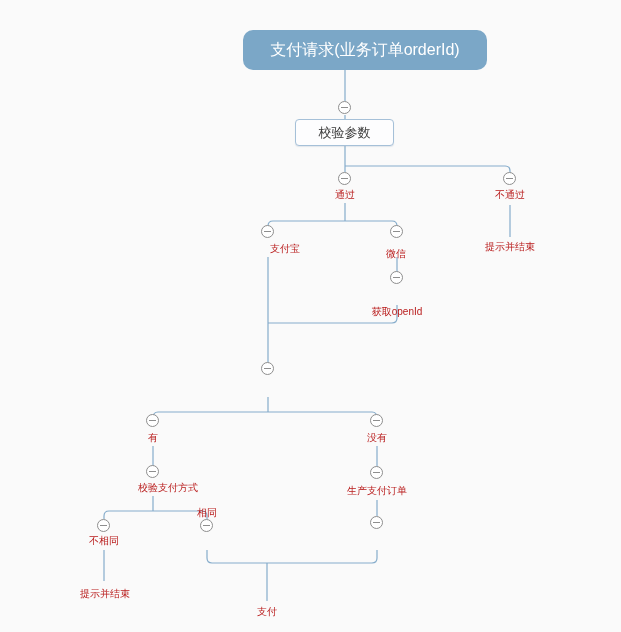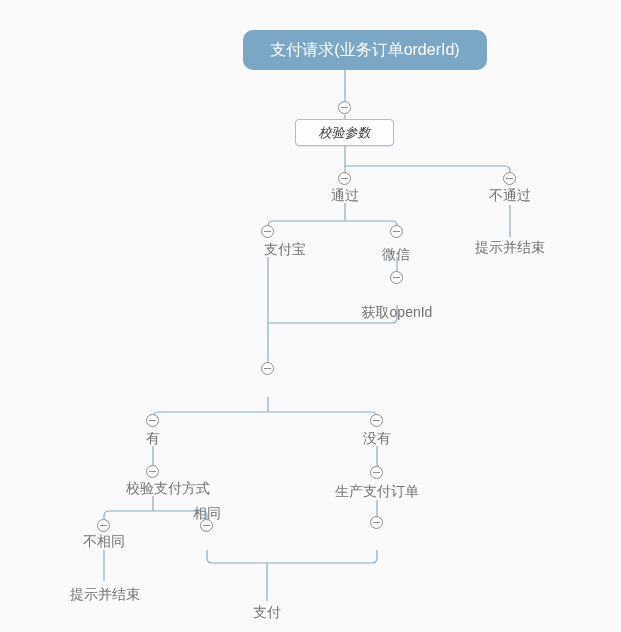--- a/index.html
+++ b/index.html
@@ -12,25 +12,24 @@
     background:#7ba7c7;border-radius:10px;color:#ffffff;
     display:flex;align-items:center;justify-content:center;
     font-size:16px;white-space:nowrap;margin-left:20px;
   }
   .node-box{
     position:absolute;left:295px;top:119px;width:99px;height:27px;
     background:#fdfdfe;border:1px solid #a5c0d8;border-radius:4px;
     box-sizing:border-box;display:flex;align-items:center;justify-content:center;
     font-size:13px;color:#3c3c3c;white-space:nowrap;
     box-shadow:0 1px 1px rgba(150,170,190,.25);
-    font-style:italic;
   }
   .lbl{
     position:absolute;transform:translate(-50%,-50%);
-    font-size:14px;color:#737373;white-space:nowrap;line-height:1;
+    font-size:10px;color:#b91c1c;white-space:nowrap;line-height:1;
   }
   .cl{
     position:absolute;width:13px;height:13px;box-sizing:border-box;
     border:1px solid #8e8e8e;border-radius:50%;background:#ffffff;
   }
   .cl .minus{
     position:absolute;left:2px;right:2px;top:50%;height:1px;margin-top:-1px;
     background:#8e8e8e;
   }
 </style>

